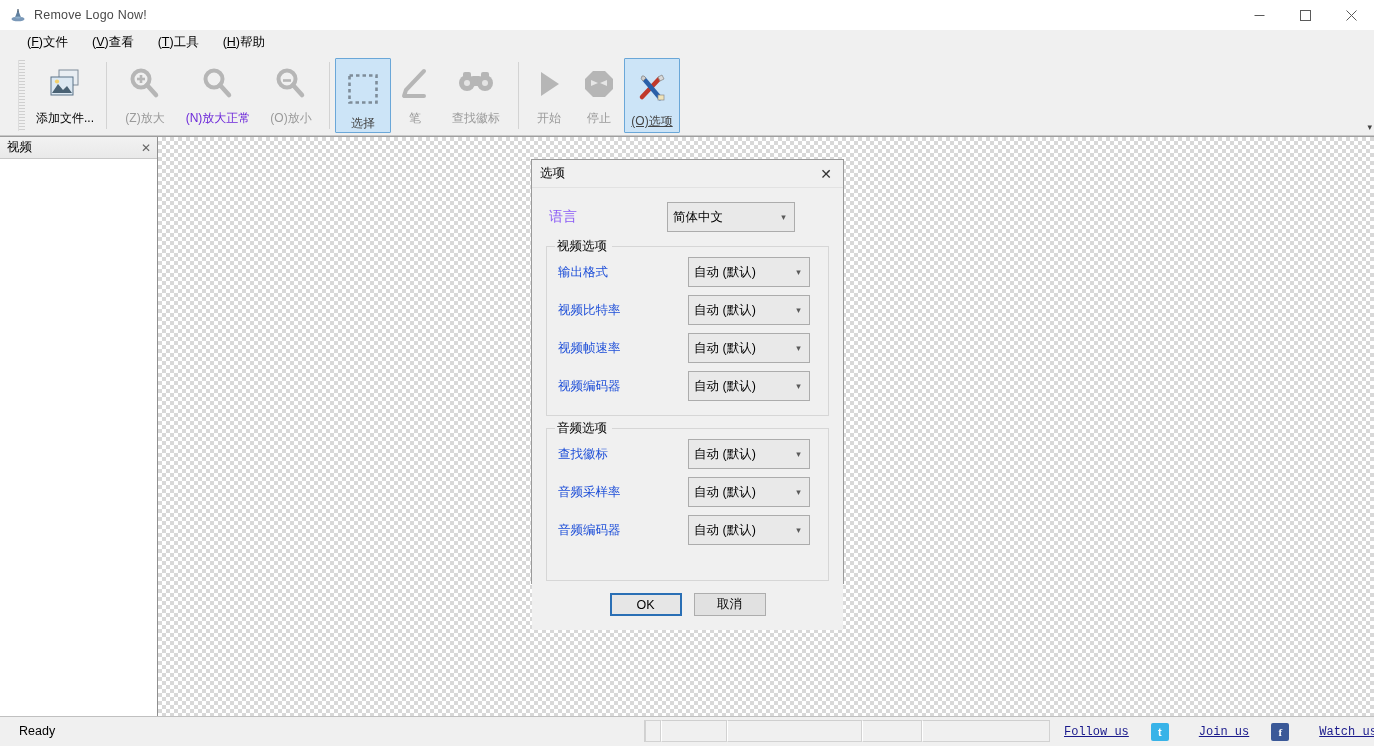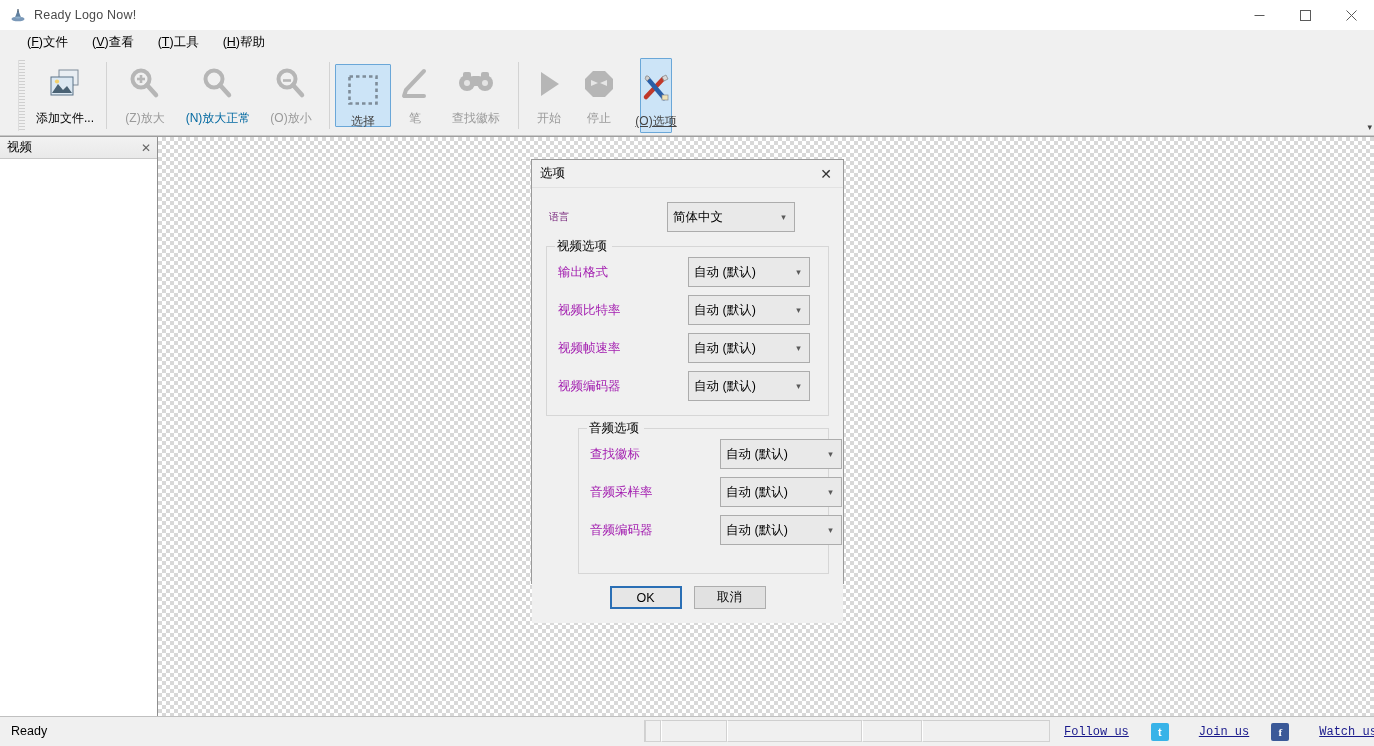--- a/index.html
+++ b/index.html
@@ -194,21 +194,21 @@
     border-top-color: #cfcfcf;
     margin: 3px 0 4px 0;
     background: #f0f0f0;
     display: flex;
     align-items: center;
     padding: 0 6px;
   }
   .sb-ready {
     border: none;
     width: 645px; flex: 0 0 645px;
-    padding-left: 11px;
+    padding-left: 19px;
     border-right: 1px solid #d0d0d0;
     color: #000;
   }
   .sb-pad { width: 16px; flex: 0 0 16px; border-color:#d2d2d2; }
   .sb-c1 { width: 66px; flex: 0 0 66px; }
   .sb-c2 { width: 135px; flex: 0 0 135px; }
   .sb-c3 { width: 60px; flex: 0 0 60px; }
   .sb-c4 { width: 128px; flex: 0 0 128px; }
   .sb-social {
     flex: 1 1 auto;
@@ -279,22 +279,22 @@
     background: #f0f0f0;
     display: flex;
     flex-direction: column;
   }
   .row {
     display: flex;
     align-items: center;
     margin-bottom: 9px;
   }
   .row .lab {
-    font-size: 10px;
-    color: #701a75;
+    font-size: 14px;
+    color: #8b5cf6;
     white-space: nowrap;
     font-family: Liberation Mono, monospace;
   }
   .lang-row { margin: 6px 0 14px 3px; }
   .lang-row .lab { width: 118px; flex: 0 0 118px; }
 
   .combo {
     height: 30px;
     background: #e9e9e9;
     border: 1px solid #acacac;
@@ -332,25 +332,25 @@
   }
   .grow {
     display: flex;
     align-items: center;
     margin-bottom: 8px;
   }
   .grow:last-child { margin-bottom: 2px; }
   .grow .lab {
     width: 133px; flex: 0 0 133px;
     font-size: 12.5px;
-    color: #a21caf;
+    color: #1d4ed8;
     padding-left: 3px;
   }
   .vgroup { padding-bottom: 12px; }
-  .agroup { padding-bottom: 26px; margin-left: 32px; }
+  .agroup { padding-bottom: 33px; }
 
   .dlg-buttons {
     margin-top: auto;
     display: flex;
     justify-content: center;
     gap: 12px;
     padding-bottom: 4px;
   }
   .btn {
     width: 72px; height: 23px;
@@ -375,21 +375,21 @@
 
   <div class="titlebar">
     <div class="title-icon">
       <svg width="16" height="16" viewBox="0 0 16 16">
         <ellipse cx="8" cy="12" rx="6.5" ry="2.3" fill="#7a98b8"></ellipse>
         <path d="M8 2.5 L11 10.5 L5 10.5 Z" fill="#5f7f9e"></path>
         <ellipse cx="8" cy="10.5" rx="3" ry="1" fill="#8fb0cc"></ellipse>
         <path d="M7.2 2 L8.8 2 L8.8 5 L7.2 5 Z" fill="#456" opacity="0.7"></path>
       </svg>
     </div>
-    <div class="title-text">Ready Logo Now!</div>
+    <div class="title-text">Remove Logo Now!</div>
     <div class="win-controls">
       <div class="win-btn">
         <svg width="11" height="11" viewBox="0 0 11 11">
             <line x1="0.5" y1="5.5" x2="10.5" y2="5.5" stroke="#5a5a5a" stroke-width="1"></line>
           </svg>
       </div>
       <div class="win-btn">
         <svg width="11" height="11" viewBox="0 0 11 11">
             <rect x="0.5" y="0.5" width="10" height="10" fill="none" stroke="#5a5a5a" stroke-width="1"></rect>
           </svg>
@@ -439,37 +439,37 @@
       <div class="lbl">(Z)放大</div>
     </div>
 
     <div class="tb-btn" style="width:80px">
       <div class="ic">
         <svg width="34" height="32" viewBox="0 0 34 32">
           <circle cx="13" cy="11" r="8.5" fill="none" stroke="#b6b6b6" stroke-width="4"></circle>
           <line x1="19" y1="17" x2="28" y2="27" stroke="#b6b6b6" stroke-width="4.5" stroke-linecap="round"></line>
         </svg>
       </div>
-      <div class="lbl" style="color:#0369a1">(N)放大正常</div>
+      <div class="lbl" style="color:#6d28d9">(N)放大正常</div>
     </div>
 
     <div class="tb-btn wide disabled">
       <div class="ic">
         <svg width="34" height="32" viewBox="0 0 34 32">
           <circle cx="13" cy="11" r="8.5" fill="none" stroke="#b6b6b6" stroke-width="4"></circle>
           <line x1="19" y1="17" x2="28" y2="27" stroke="#b6b6b6" stroke-width="4.5" stroke-linecap="round"></line>
           <line x1="9" y1="12.5" x2="17" y2="12.5" stroke="#b6b6b6" stroke-width="2.6"></line>
         </svg>
       </div>
       <div class="lbl">(O)放小</div>
     </div>
 
     <div class="tb-sep"></div>
 
-    <div class="tb-btn active" style="margin:8px 0;">
+    <div class="tb-btn active" style="margin:2px 0;justify-content:flex-end;">
       <div class="ic">
         <svg width="34" height="34" viewBox="0 0 34 34">
           <rect x="3.5" y="3.5" width="27" height="27" fill="none" stroke="#7e8c99" stroke-width="2.6" stroke-dasharray="3.5 3"></rect>
         </svg>
       </div>
       <div class="lbl">选择</div>
     </div>
 
     <div class="tb-btn disabled" style="width:48px">
       <div class="ic">
@@ -510,21 +510,21 @@
       <div class="ic">
         <svg width="34" height="32" viewBox="0 0 34 32">
           <polygon points="11,3 23,3 31,11 31,21 23,29 11,29 3,21 3,11" fill="#b6b6b6"></polygon>
           <path d="M9 12 L16 15 L9 18 Z" fill="#e6e6e6"></path>
           <path d="M25 12 L18 15 L25 18 Z" fill="#e6e6e6"></path>
         </svg>
       </div>
       <div class="lbl">停止</div>
     </div>
 
-    <div class="tb-btn active" style="width:32px;margin:2px 16px;">
+    <div class="tb-btn active" style="width:56px;margin:2px 0;">
       <div class="ic">
         <svg width="34" height="34" viewBox="0 0 34 34">
           <path d="M7 27 L24 9" stroke="#c0392b" stroke-width="4.5" stroke-linecap="round"></path>
           <path d="M23 7 L27 5 L29 9 L25 11 Z" fill="#d9d9d9" stroke="#8a8a8a" stroke-width="0.8"></path>
           <path d="M25 28 L9 9" stroke="#2a5fa8" stroke-width="4.5" stroke-linecap="round"></path>
           <path d="M7 6 Q5 9 8 11 L11 8 Q9 5 7 6 Z" fill="#cfcfcf" stroke="#8a8a8a" stroke-width="0.8"></path>
           <rect x="23" y="25" width="6" height="5" fill="#f0e3b8" stroke="#8a8a8a" stroke-width="0.7"></rect>
         </svg>
       </div>
       <div class="lbl" style="text-decoration:underline">(O)选项</div>

